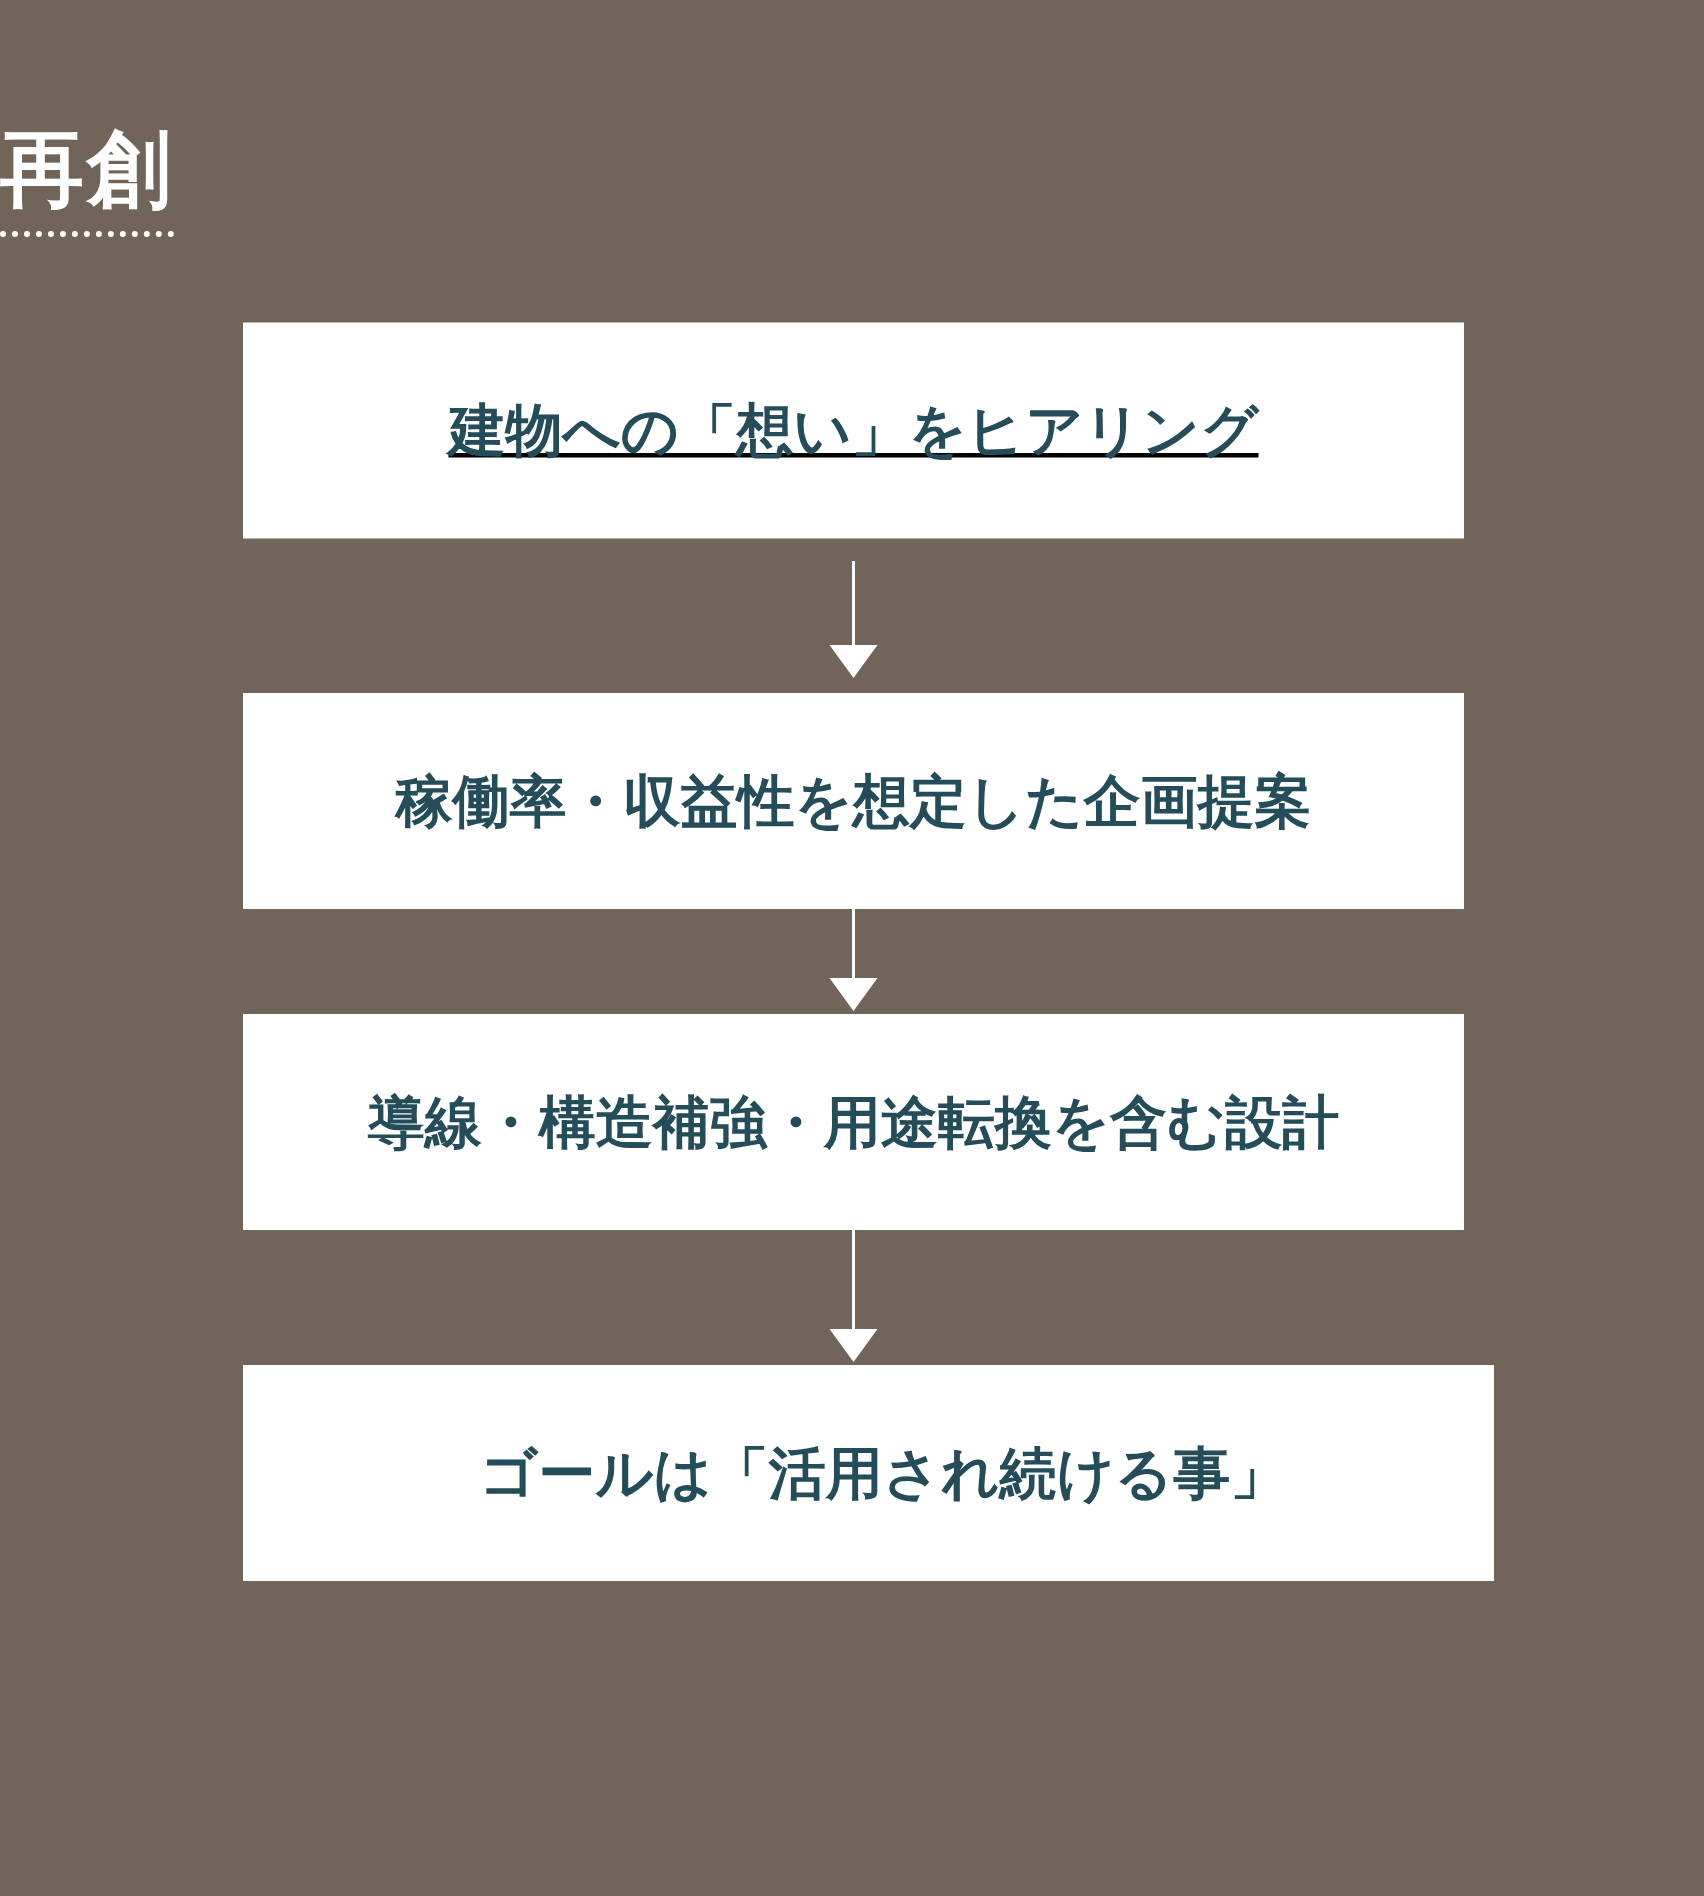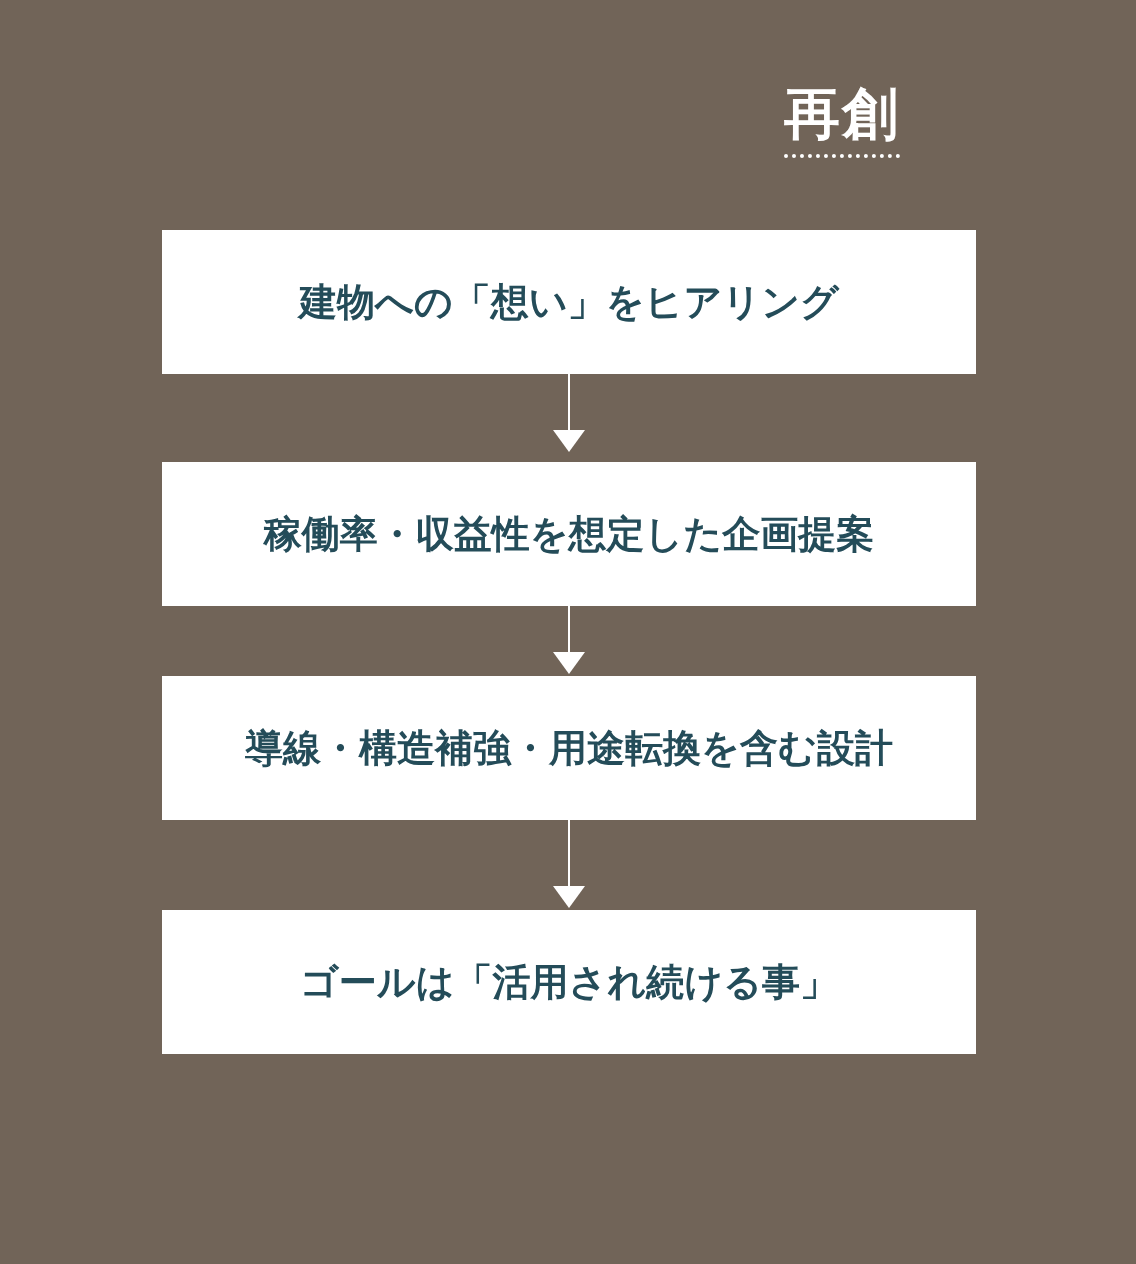--- a/index.html
+++ b/index.html
@@ -12,21 +12,21 @@
       background: #716458;
       position: relative;
       overflow: hidden;
       font-family: "DejaVu Sans", "Liberation Sans", sans-serif;
     }
     .title-wrap {
       position: absolute;
       left: 0;
       top: 78px;
       width: 900px;
-      text-align: right;
+      text-align: left;
     }
     .title {
       display: inline-block;
       color: #ffffff;
       font-size: 56px;
       font-weight: bold;
       line-height: 72px;
       letter-spacing: 2px;
       padding-bottom: 4px;
       border-bottom: 4px dotted #ffffff;
@@ -70,21 +70,21 @@
       border-top: 22px solid #ffffff;
     }
   </style>
 </head>
 <body>
 
 <div class="title-wrap">
   <span class="title">再創</span>
 </div>
 
-<div class="step" style="top:230px;">
+<div class="step" style="top:215px;text-decoration:underline;">
   <span class="step-label">建物への「想い」をヒアリング</span>
 </div>
 
 <div class="arrow" style="top:374px; height:78px;">
   <div class="shaft" style="height:58px;"></div>
   <div class="head" style="top:56px;"></div>
 </div>
 
 <div class="step" style="top:452px;margin-top:10px;">
   <span class="step-label">稼働率・収益性を想定した企画提案</span>
@@ -97,15 +97,15 @@
 
 <div class="step" style="top:676px;text-align:right;">
   <span class="step-label">導線・構造補強・用途転換を含む設計</span>
 </div>
 
 <div class="arrow" style="top:820px; height:90px;">
   <div class="shaft" style="height:68px;"></div>
   <div class="head" style="top:66px;"></div>
 </div>
 
-<div class="step" style="top:910px;">
+<div class="step" style="top:910px;padding-left:20px;">
   <span class="step-label">ゴールは「活用され続ける事」</span>
 </div>
 
 </body></html>

